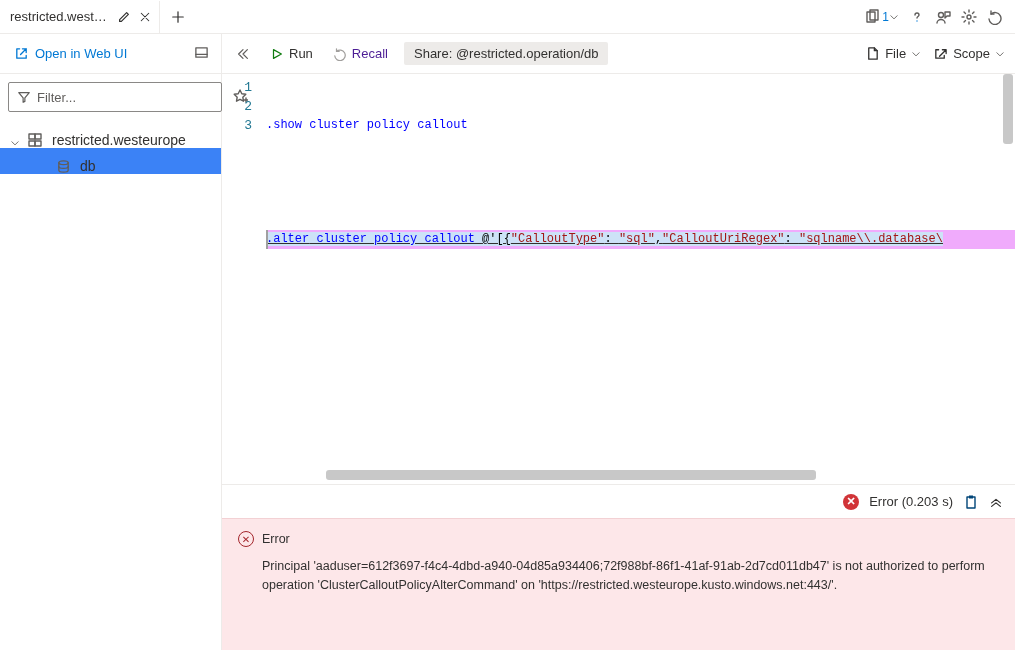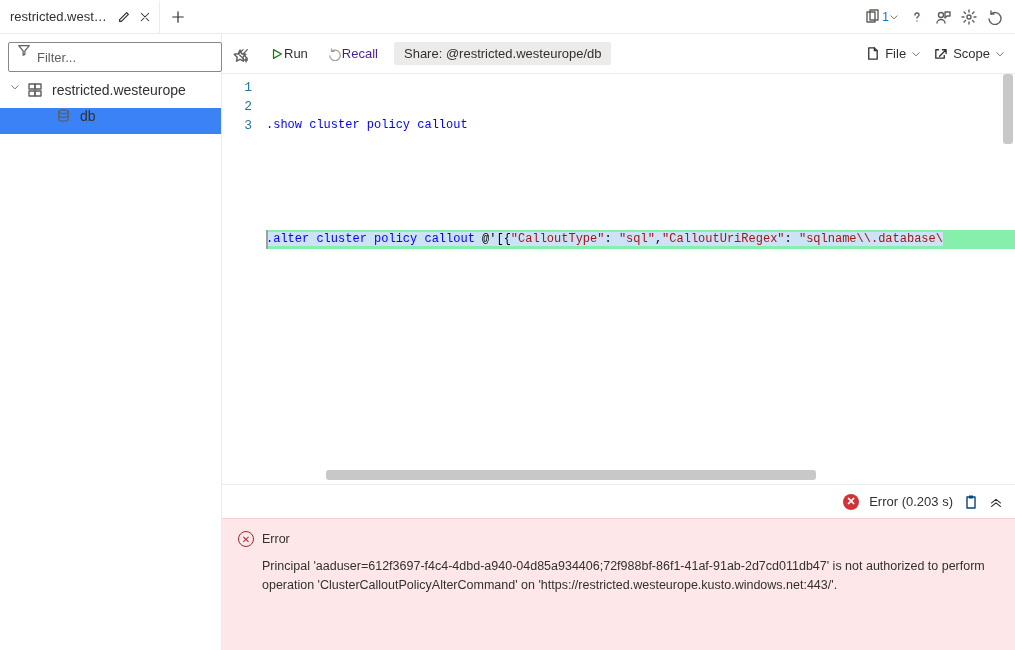--- a/index.html
+++ b/index.html
@@ -22,50 +22,50 @@
   .main { flex:1; display:flex; min-height:0; }
 
   
   .sidebar { width: 222px; border-right: 1px solid #edebe9; display:flex; flex-direction:column; }
   .sb-toolbar { height:40px; display:flex; align-items:center; gap:8px; padding:0 8px; border-bottom:1px solid #edebe9; }
   .openweb { display:flex; align-items:center; gap:6px; color:#0078d4; font-size:13px; padding:4px 6px; }
   .openweb svg { color:#0078d4; }
   .sb-toolbar .spacer { flex:1; }
   .panel-icon { color:#605e5c; padding:4px; }
   .sb-filter { display:flex; align-items:center; gap:6px; padding:8px; }
-  .filterbox { flex:1; display:flex; gap:6px; border:1px solid #8a8886; height:30px; padding:0 8px; color:#605e5c; border-radius:2px; }
+  .filterbox { flex:1; display:flex; align-items:center; gap:6px; border:1px solid #8a8886; height:30px; padding:0 8px; color:#605e5c; border-radius:2px; }
   .filterbox input { border:none; outline:none; flex:1; font-size:13px; color:#323130; background:transparent; }
   .filterbox input::placeholder { color:#605e5c; }
   .favbtn { color:#605e5c; padding:4px; }
   .tree { padding: 2px 0; font-size:14px; }
-  .tree-row { display:flex; align-items:flex-start; height:26px; padding-left:8px; gap:4px; }
+  .tree-row { display:flex; align-items:flex-end; height:26px; padding-left:8px; gap:4px; }
   .tree-row.cluster { }
   .tree-row.db { background:#3b82f6; padding-left:54px; }
   .tree-row .chev { width:14px; display:flex; justify-content:center; color:#605e5c; }
   .tree-row .ticon { width:18px; display:flex; justify-content:center; color:#605e5c; }
   .tree-row .tlabel { padding-left:4px; }
 
   
   .right { flex:1; display:flex; flex-direction:column; min-width:0; }
   .cmdbar { height:40px; border-bottom:1px solid #edebe9; display:flex; align-items:center; padding:0 10px; gap:12px; color:#605e5c; }
-  .cmdbar .btn { display:flex; align-items:center; padding:3px 4px;text-align:right; }
+  .cmdbar .btn { display:flex; align-items:center; gap:5px; padding:3px 4px;text-align:right; }
   .cmdbar .btn.run { color:#107c10; }
   .cmdbar .btn.run span.lbl { color:#323130; }
   .cmdbar .btn.recall { color:#a19f9d; }
   .cmdbar .scope { background:#edebe9; padding:4px 10px; border-radius:2px; color:#323130; }
   .cmdbar .spacer { flex:1; }
   .cmdbar .filebtn, .cmdbar .sharebtn { display:flex; align-items:center; gap:5px; color:#323130; }
   .cmdbar svg.caret { color:#605e5c; }
 
   
   .editor-wrap { flex:1; display:flex; min-height:0; position:relative; }
   .gutter { width:44px; text-align:right; color:#237893; font-family: Consolas, "Courier New", monospace; font-size:13px; padding:4px 14px 0 0; line-height:19px; user-select:none; }
   .code { flex:1; font-family: Consolas, "Courier New", monospace; font-size:12px; padding:4px 0 0 0; line-height:19px; white-space:pre; overflow:hidden; position:relative; }
   .code .line { height:19px; }
-  .code .line.active { background:#86efac; position:relative; }
+  .code .line.active { background:#f0abfc; position:relative;text-decoration:underline; }
   .code .line.active::before { content:""; position:absolute; left:0; top:0; bottom:0; width:2px; background:#a0a0a0; }
   .code .line.active .content { background:#cde2f7; display:inline; }
   .tok-control { color:#0000ff; }
   .tok-kw      { color:#0000ff; }
   .tok-str     { color:#a31515; }
   .tok-plain   { color:#000; }
   .cursor { display:inline-block; width:0; border-left:2px solid #000; height:14px; vertical-align:text-bottom; margin-right:-2px;}
   .hscroll { position:absolute; left:60px; right:20px; bottom:4px; height:10px; background:transparent; }
   .hscroll .thumb { position:absolute; left:0; width:490px; top:0; bottom:0; background:#c8c8c8; border-radius:3px; }
   .vscroll { position:absolute; right:2px; top:0; width:10px; height:70px; background:#c8c8c8; border-radius:3px; }
@@ -141,20 +141,35 @@
           <path class="iconstroke" d="M4 5a6 6 0 11-2 5"></path>
           <path class="iconstroke" d="M4 2v3h3"></path>
         </svg>
     </div>
   </div>
 </div>
 
 <div class="main">
 
   <div class="sidebar">
+    <div class="sb-toolbar">
+      <div class="openweb">
+        <svg width="15" height="15" viewBox="0 0 16 16">
+            <path class="iconstroke" d="M6 3H3v10h10v-3M9 3h4v4M13 3L7 9"></path>
+          </svg>
+        <span>Open in Web UI</span>
+      </div>
+      <div class="spacer"></div>
+      <div class="panel-icon">
+        <svg width="15" height="15" viewBox="0 0 16 16">
+            <rect x="2" y="3" width="12" height="10" class="iconstroke"></rect>
+            <line x1="2" y1="10" x2="14" y2="10" class="iconstroke"></line>
+          </svg>
+      </div>
+    </div>
     <div class="sb-filter">
       <div class="filterbox">
         <svg width="14" height="14" viewBox="0 0 16 16">
             <path class="iconstroke" d="M2 3h12l-5 6v4l-2 1v-5L2 3z"></path>
           </svg>
         <input type="text" placeholder="Filter..." style="">
       </div>
       <div class="favbtn">
         <svg width="16" height="16" viewBox="0 0 16 16">
             <path class="iconstroke" d="M8 2l1.8 3.7 4 .6-3 2.9.7 4L8 11.3 4.5 13.2l.7-4-3-2.9 4-.6L8 2z"></path>
@@ -207,21 +222,21 @@
       </div>
       <div class="btn recall">
         <svg width="14" height="14" viewBox="0 0 16 16">
             <path class="iconstroke" d="M4 5a6 6 0 11-2 5" stroke="#a19f9d"></path>
             <path class="iconstroke" d="M4 2v3h3" stroke="#a19f9d"></path>
           </svg>
         <span style="color:#4c1d95">Recall</span>
       </div>
       <div class="scope">
         <span>Share:</span>
-        <span>@restricted.westeurope/db</span>
+        <span>@restricted.operation/db</span>
       </div>
       <div class="spacer"></div>
       <div class="filebtn">
         <svg width="15" height="15" viewBox="0 0 16 16">
             <path class="iconstroke" d="M4 2h6l3 3v9H4V2z"></path>
             <path class="iconstroke" d="M10 2v3h3"></path>
           </svg>
         <span>File</span>
         <svg class="caret" width="10" height="10" viewBox="0 0 16 16">
             <path class="iconstroke" d="M3 6l5 5 5-5"></path>

